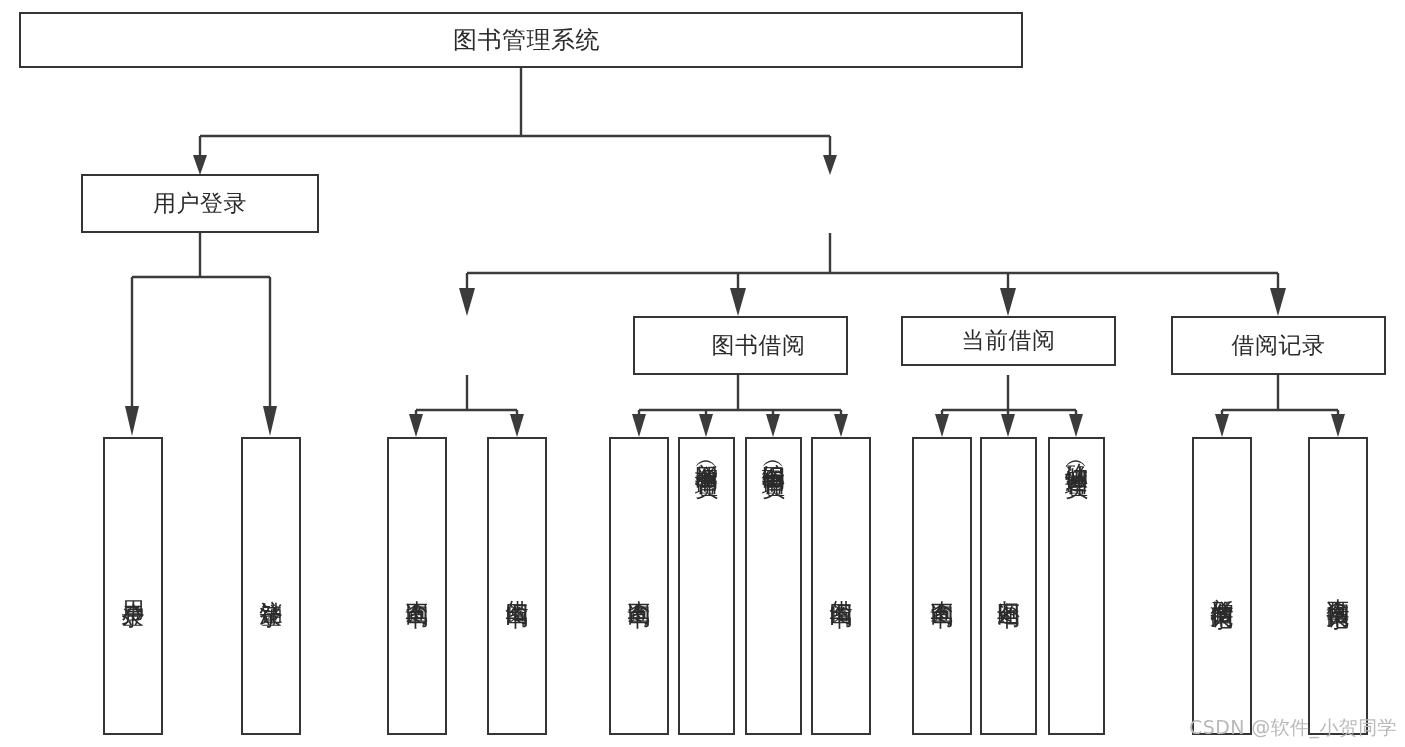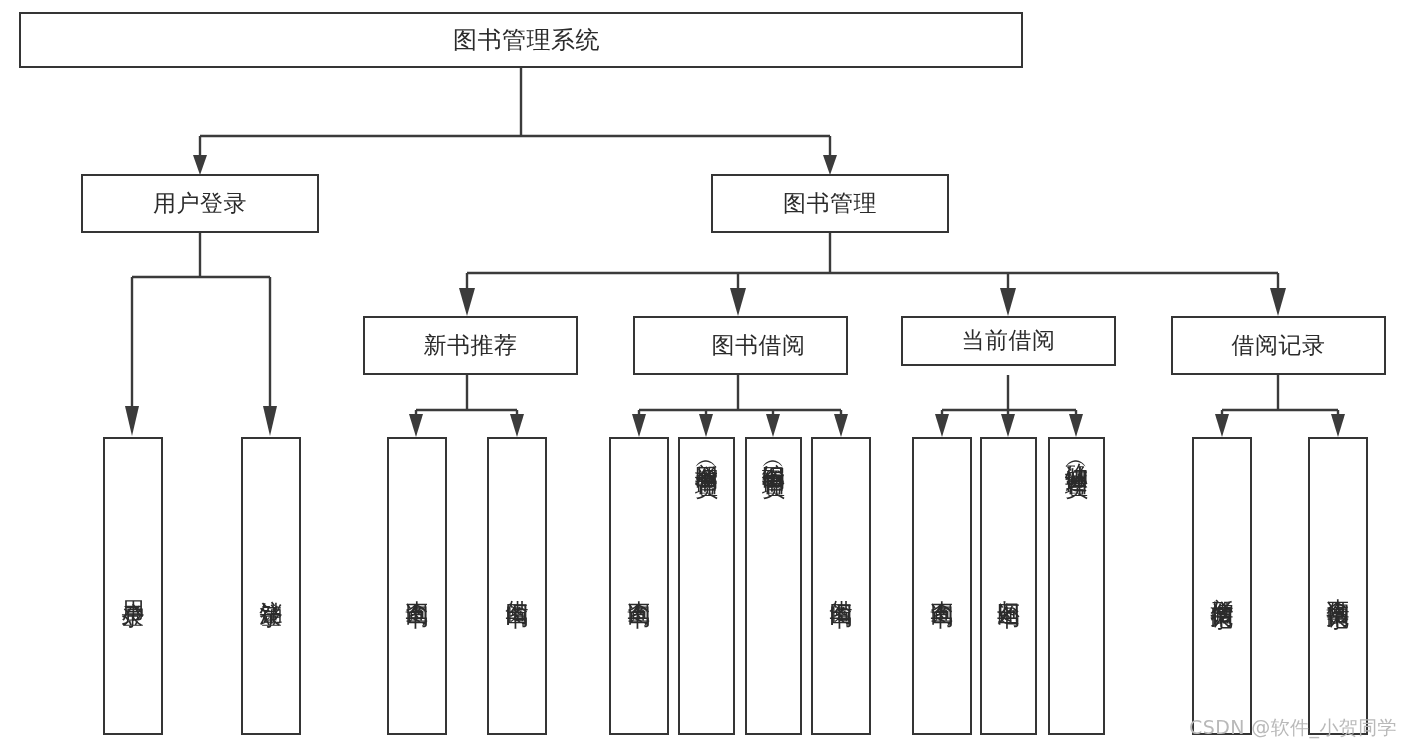--- a/index.html
+++ b/index.html
@@ -162,27 +162,21 @@
   </svg>
 
   <div class="node horiz root" style="left:19px; top:12px; width:1004px; height:56px;padding-left:11px;">
     <span class="label">图书管理系统</span>
   </div>
 
   <div class="node horiz" style="left:81px; top:174px; width:238px; height:59px;">
     <span class="label">用户登录</span>
   </div>
 
-  <div class="node horiz" style="left:711px; top:174px; width:238px; height:59px;">
-    <span class="label">图书管理</span>
-  </div>
-
-  <div class="node horiz" style="left:363px; top:316px; width:215px; height:59px;">
-    <span class="label">新书推荐</span>
-  </div>
+
 
   <div class="node horiz" style="left:633px; top:316px; width:215px; height:59px;padding-left:36px;">
     <span class="label">图书借阅</span>
   </div>
 
   <div class="node horiz" style="left:901px; top:316px; width:215px; height:50px;">
     <span class="label">当前借阅</span>
   </div>
 
   <div class="node horiz" style="left:1171px; top:316px; width:215px; height:59px;">

